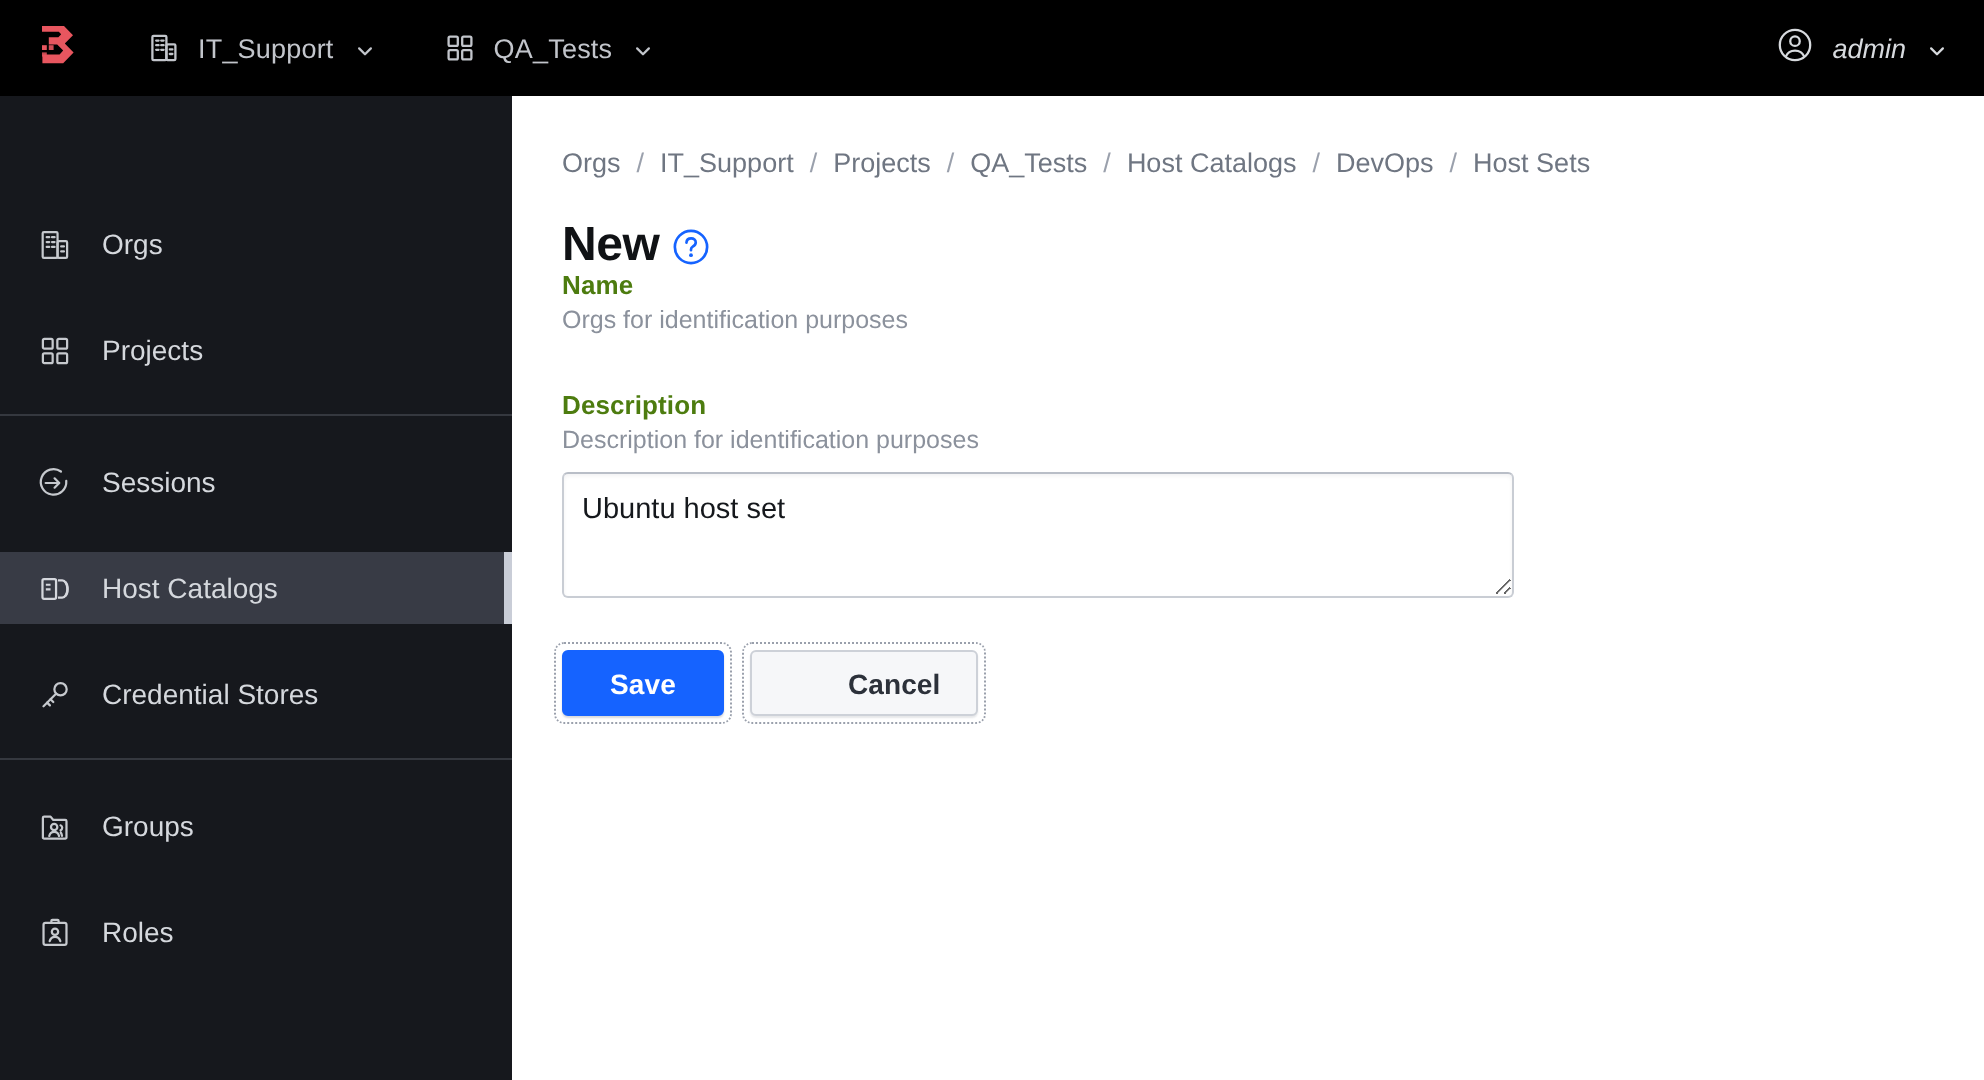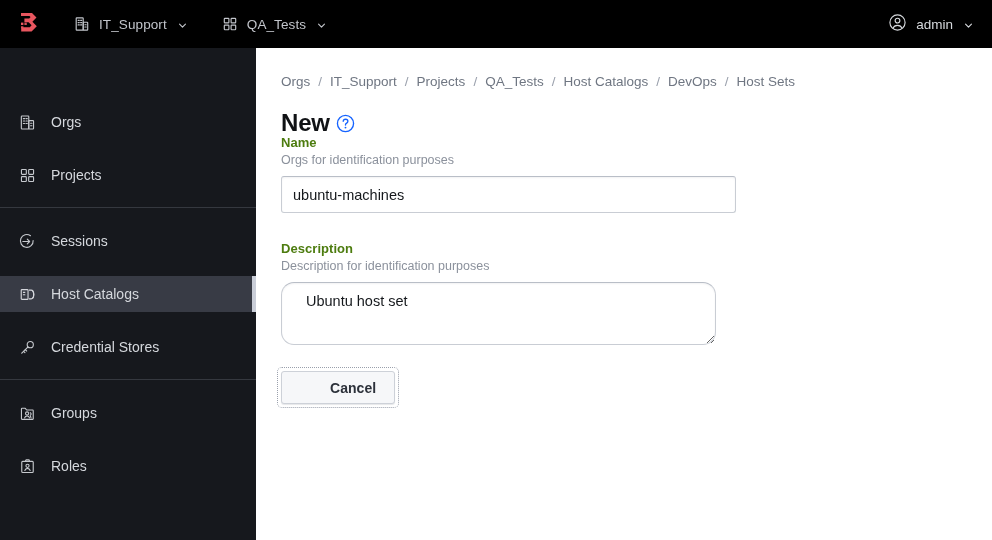--- a/index.html
+++ b/index.html
@@ -53,20 +53,21 @@
   .chev {
     width: 11px; height: 11px;
     flex: none;
     margin-left: 1px;
   }
   .hdr-user {
     display: flex; align-items: center; gap: 9px;
     color: #d7dade; font-size: 13.5px;
     cursor: pointer;
     padding: 6px 2px;
+    font-style: italic;
   }
 
   
   .sidebar {
     position: absolute;
     top: 48px; left: 0;
     width: 256px; height: 492px;
     background: #16181d;
     z-index: 4;
   }
@@ -172,30 +173,30 @@
     color: #15181c;
     background: #ffffff;
     border: 1px solid #c9cdd4;
     border-top-color: #b9bec7;
     border-radius: 3px;
     outline: none;
     box-shadow: inset 0 1px 2px rgba(20,25,35,.055);
   }
   .text-area {
     display: block;
-    width: 435px;
+    width: 476px;
     height: 63px;
-    padding: 9px 24px;
+    padding: 9px 9px;
     font-family: "Liberation Sans", sans-serif;
     font-size: 14.5px;
     color: #15181c;
     background: #ffffff;
     border: 1px solid #c9cdd4;
     border-top-color: #b9bec7;
-    border-radius: 13px;
+    border-radius: 3px;
     outline: none;
     resize: vertical;
     line-height: 1.35;
     box-shadow: inset 0 1px 2px rgba(20,25,35,.055);
   }
   .field.desc { margin-bottom: 26px; margin-top: 28px; }
 
   .btn-row { display: flex; align-items: center; gap: 13px; }
   .btn {
     font-family: "Liberation Sans", sans-serif;
@@ -426,29 +427,31 @@
           <circle cx="10" cy="10" r="8.5" stroke="#1563ff" stroke-width="1.4"></circle>
           <path d="M7.6 7.7c.1-1.3 1.1-2.2 2.5-2.2 1.4 0 2.4.9 2.4 2.1 0 1.1-.6 1.6-1.6 2.2-.7.4-.9.8-.9 1.5v.4" stroke="#1563ff" stroke-width="1.4" stroke-linecap="round"></path>
           <circle cx="10" cy="14.3" r="1" fill="#1563ff"></circle>
         </svg>
       </div>
     </div>
 
     <div class="field">
       <div class="field-label">Name</div>
       <div class="field-help">Orgs for identification purposes</div>
-      <input class="text-input" type="text" value="ubuntu-machines" style="">
     </div>
 
     <div class="field desc">
       <div class="field-label">Description</div>
       <div class="field-help">Description for identification purposes</div>
       <textarea class="text-area" style="">Ubuntu host set</textarea>
     </div>
 
     <div class="btn-row">
       <span class="btn-focus-ring">
+        <button class="btn btn-primary">Save</button>
+      </span>
+      <span class="btn-focus-ring">
         <button class="btn btn-secondary">Cancel</button>
       </span>
     </div>
 
   </div>
 </div>
 
 </body></html>

